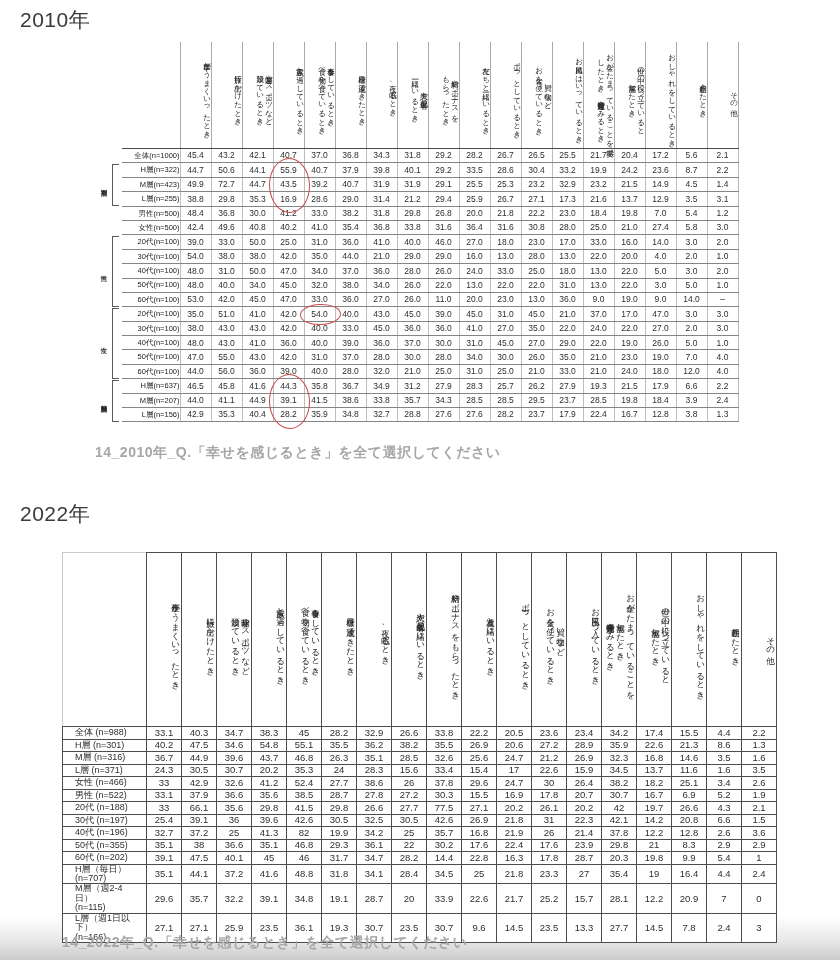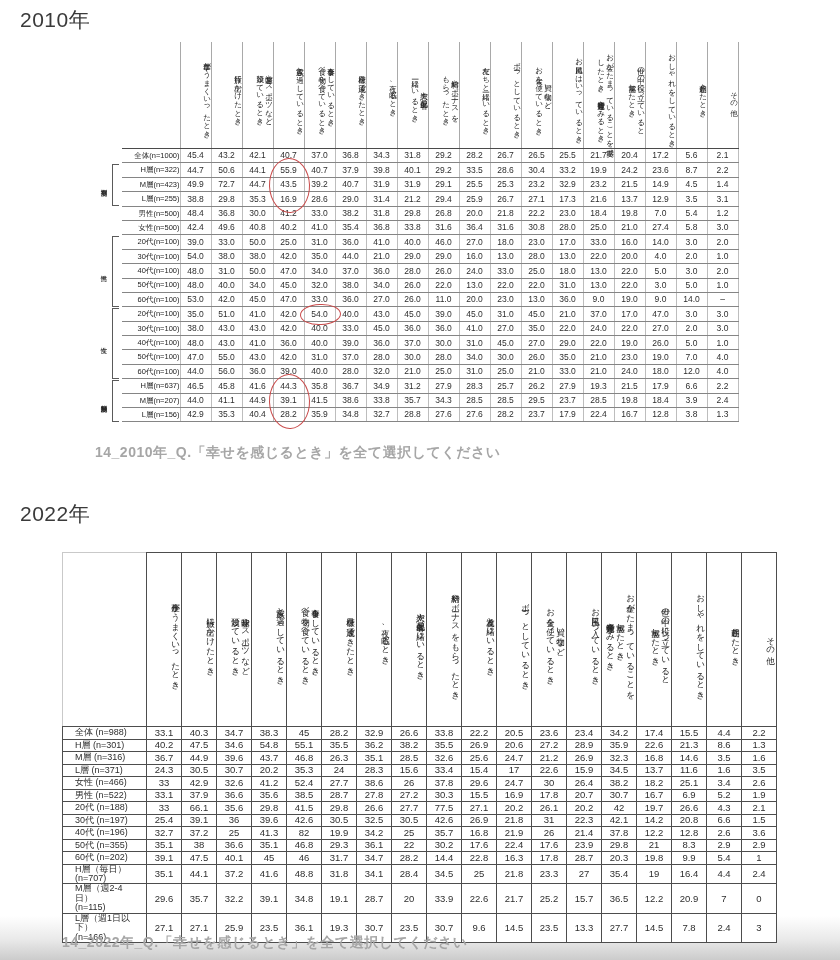--- a/index.html
+++ b/index.html
@@ -839,21 +839,21 @@
             <td class="num">39.1</td>
             <td class="num">34.8</td>
             <td class="num">19.1</td>
             <td class="num">28.7</td>
             <td class="num">20</td>
             <td class="num">33.9</td>
             <td class="num">22.6</td>
             <td class="num">21.7</td>
             <td class="num">25.2</td>
             <td class="num">15.7</td>
-            <td class="num">36.5</td>
+            <td class="num">28.1</td>
             <td class="num">12.2</td>
             <td class="num">20.9</td>
             <td class="num">7</td>
             <td class="num">0</td>
           </tr>
           <tr class="tall">
             <td class="lab">L層（週1日以下）
 (n=166)</td>
             <td class="num">27.1</td>
             <td class="num">27.1</td>

